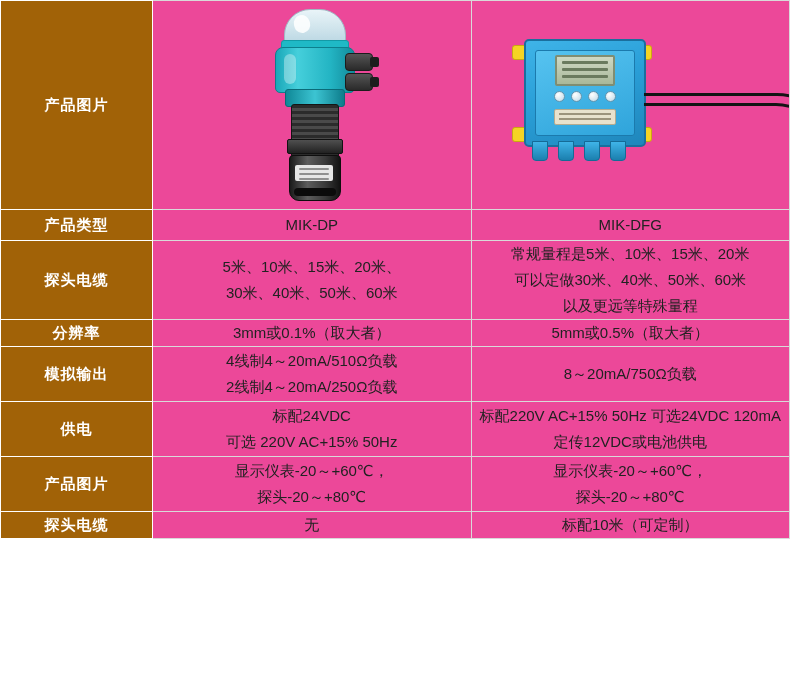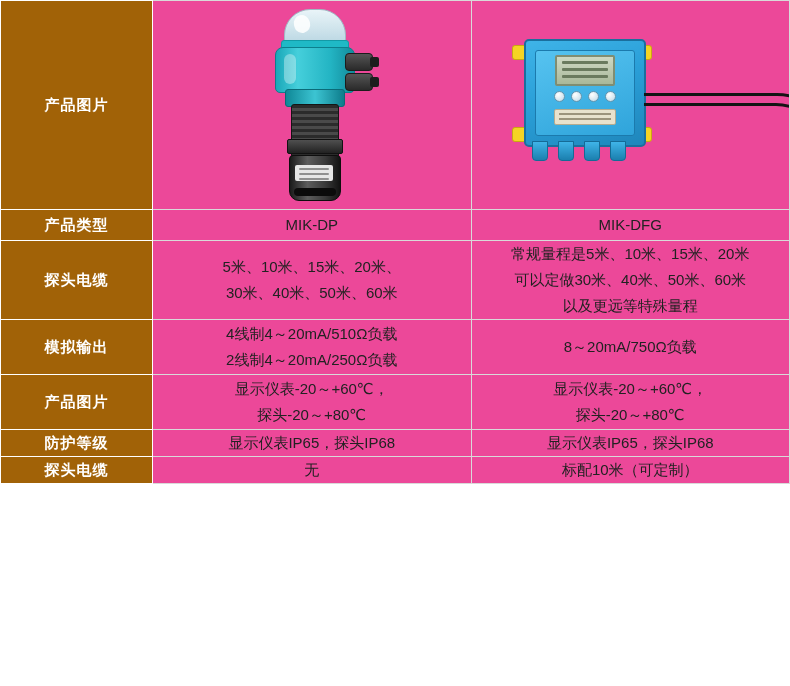--- a/index.html
+++ b/index.html
@@ -284,57 +284,68 @@
         <span class="line">30米、40米、50米、60米</span>
       </td>
       <td class="val-cell">
         <span class="line">常规量程是5米、10米、15米、20米</span>
         <span class="line">可以定做30米、40米、50米、60米</span>
         <span class="line">以及更远等特殊量程</span>
       </td>
     </tr>
 
 
+    <tr>
+      <td class="label-cell" style="height:26px">分辨率</td>
+      <td class="val-cell">
+        <span class="line">3mm或0.1%（取大者）</span>
+      </td>
+      <td class="val-cell">
+        <span class="line">5mm或0.5%（取大者）</span>
+      </td>
+    </tr>
 
 
     <tr>
       <td class="label-cell" style="height:54px">模拟输出</td>
       <td class="val-cell">
         <span class="line">4线制4～20mA/510Ω负载</span>
         <span class="line">2线制4～20mA/250Ω负载</span>
       </td>
       <td class="val-cell">
         <span class="line">8～20mA/750Ω负载</span>
       </td>
     </tr>
 
 
+    <tr>
+      <td class="label-cell" style="height:54px">供电</td>
+      <td class="val-cell">
+        <span class="line">标配24VDC</span>
+        <span class="line">可选 220V AC+15%  50Hz</span>
+      </td>
+      <td class="val-cell">
+        <span class="line">标配220V AC+15%  50Hz  可选24VDC 120mA</span>
+        <span class="line">定传12VDC或电池供电</span>
+      </td>
+    </tr>
 
     <tr>
       <td class="label-cell" style="height:54px">产品图片</td>
       <td class="val-cell">
         <span class="line">显示仪表-20～+60℃，</span>
         <span class="line">探头-20～+80℃</span>
       </td>
       <td class="val-cell">
         <span class="line">显示仪表-20～+60℃，</span>
         <span class="line">探头-20～+80℃</span>
       </td>
     </tr>
 
 
-    <tr>
-      <td class="label-cell" style="height:26px">防护等级</td>
-      <td class="val-cell">
-        <span class="line">显示仪表IP65，探头IP68</span>
-      </td>
-      <td class="val-cell">
-        <span class="line">显示仪表IP65，探头IP68</span>
-      </td>
-    </tr>
 
     <tr>
       <td class="label-cell" style="height:26px">探头电缆</td>
       <td class="val-cell">
         <span class="line">无</span>
       </td>
       <td class="val-cell">
         <span class="line">标配10米（可定制）</span>
       </td>
     </tr>

